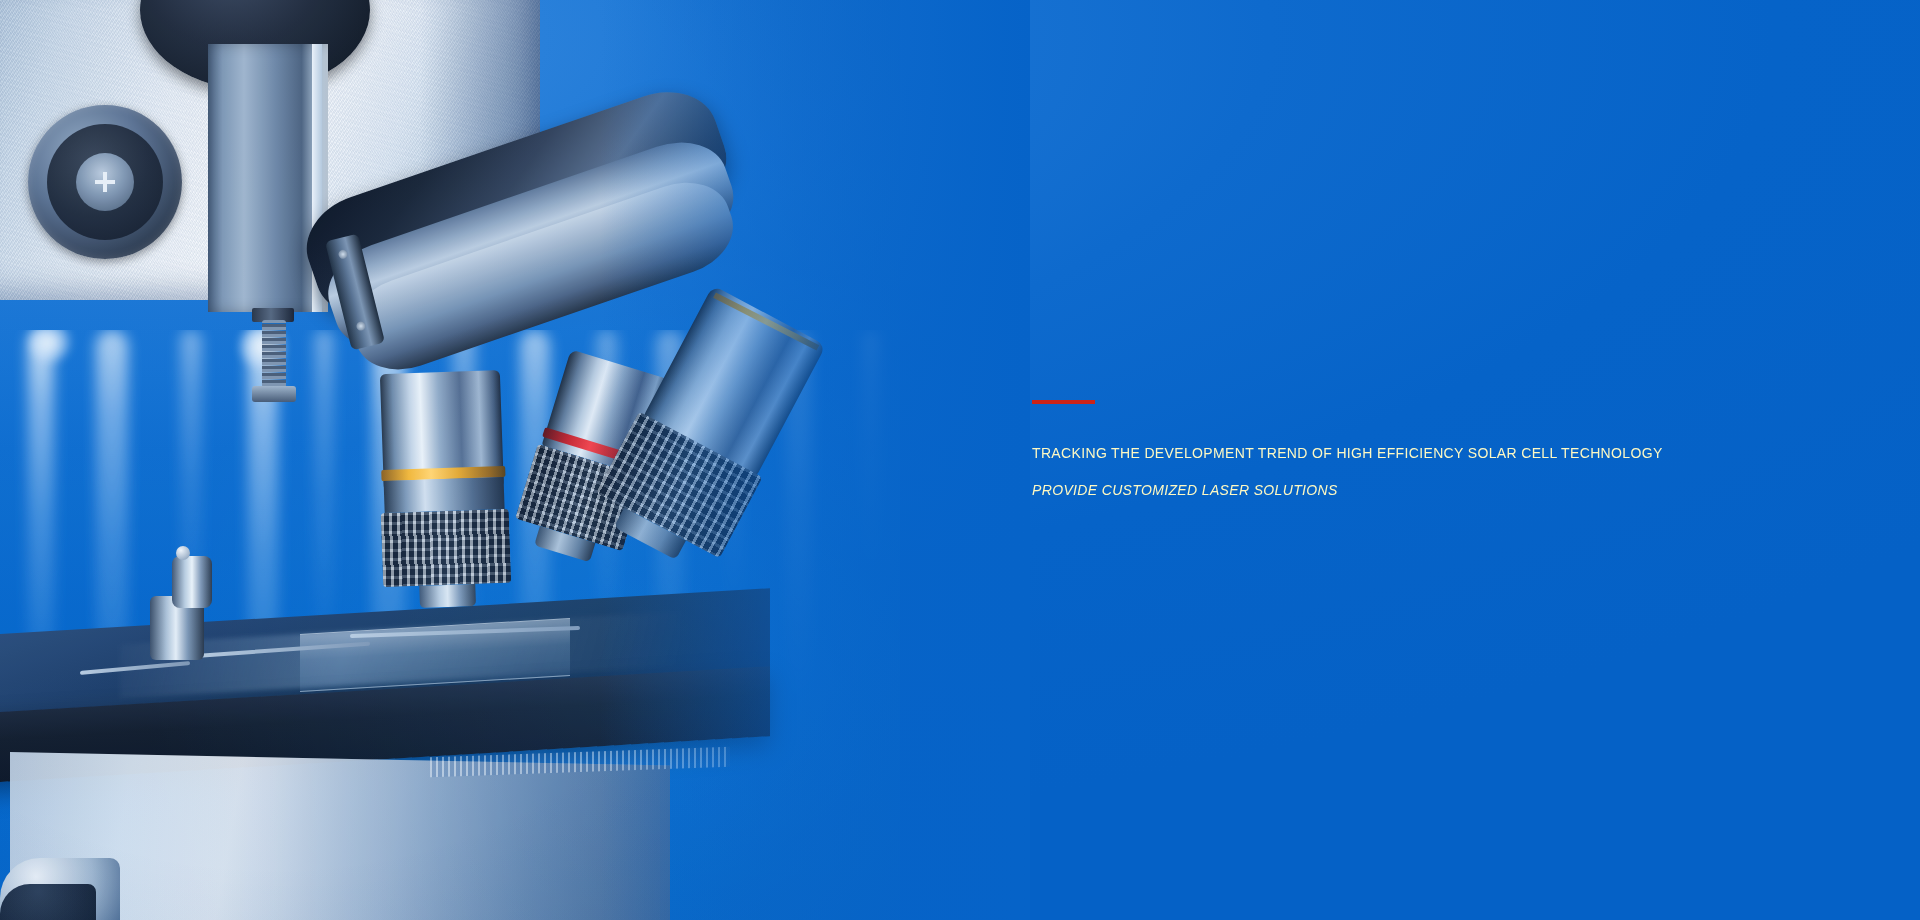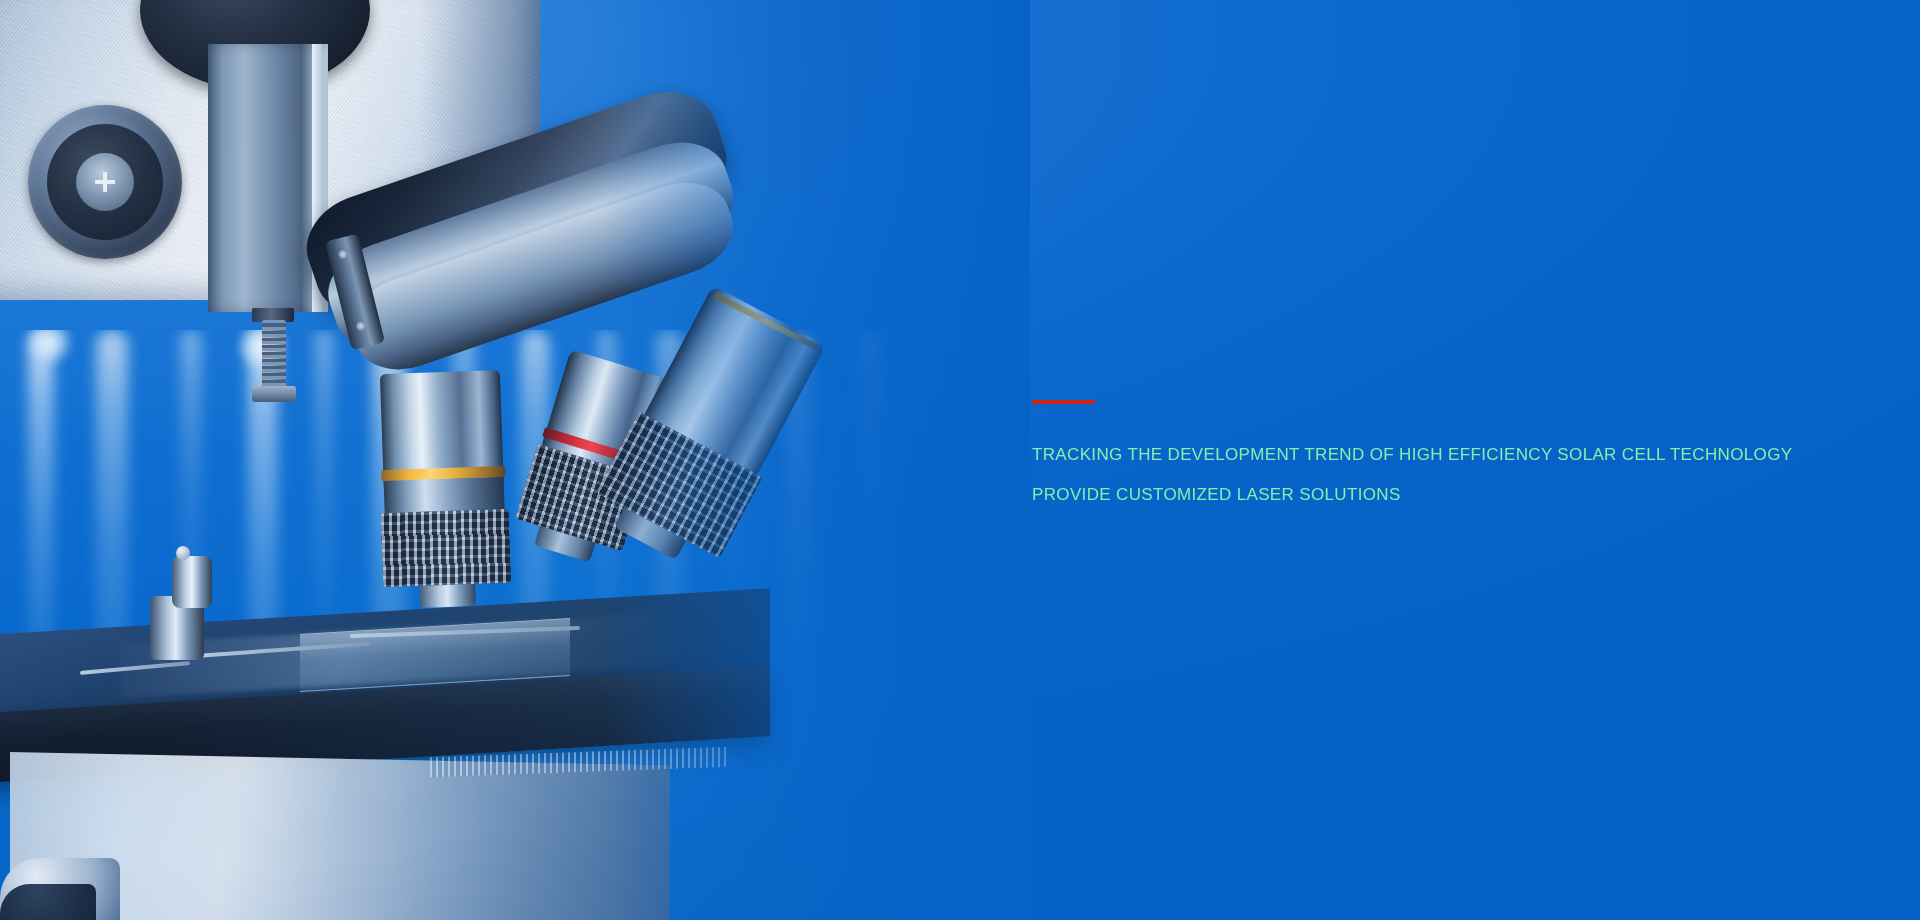--- a/index.html
+++ b/index.html
@@ -490,29 +490,29 @@
   .headline-lg {
     color: #ffffff;
     font-size: 51px;
     font-weight: bold;
     letter-spacing: 2px;
     line-height: 1.22;
     margin-top: 10px;
     white-space: nowrap;
   }
   .sub-en {
-    color: #86efac;
-    font-size: 17px;
+    color: #fef9c3;
+    font-size: 14px;
     font-weight: normal;
     letter-spacing: .35px;
     line-height: 1.05;
     white-space: nowrap;
   }
   .sub-en.first { margin-top: 33px; }
-  .sub-en.second { margin-top: 22px; }
+  .sub-en.second { margin-top: 22px; font-style: italic; }
 </style>
 </head>
 <body>
 
 <div id="stage">
 
   <div class="bg-base"></div>
 
   <div class="streaks">
     <div class="streak" style="left:28px;  width:26px; height:420px;"></div>

